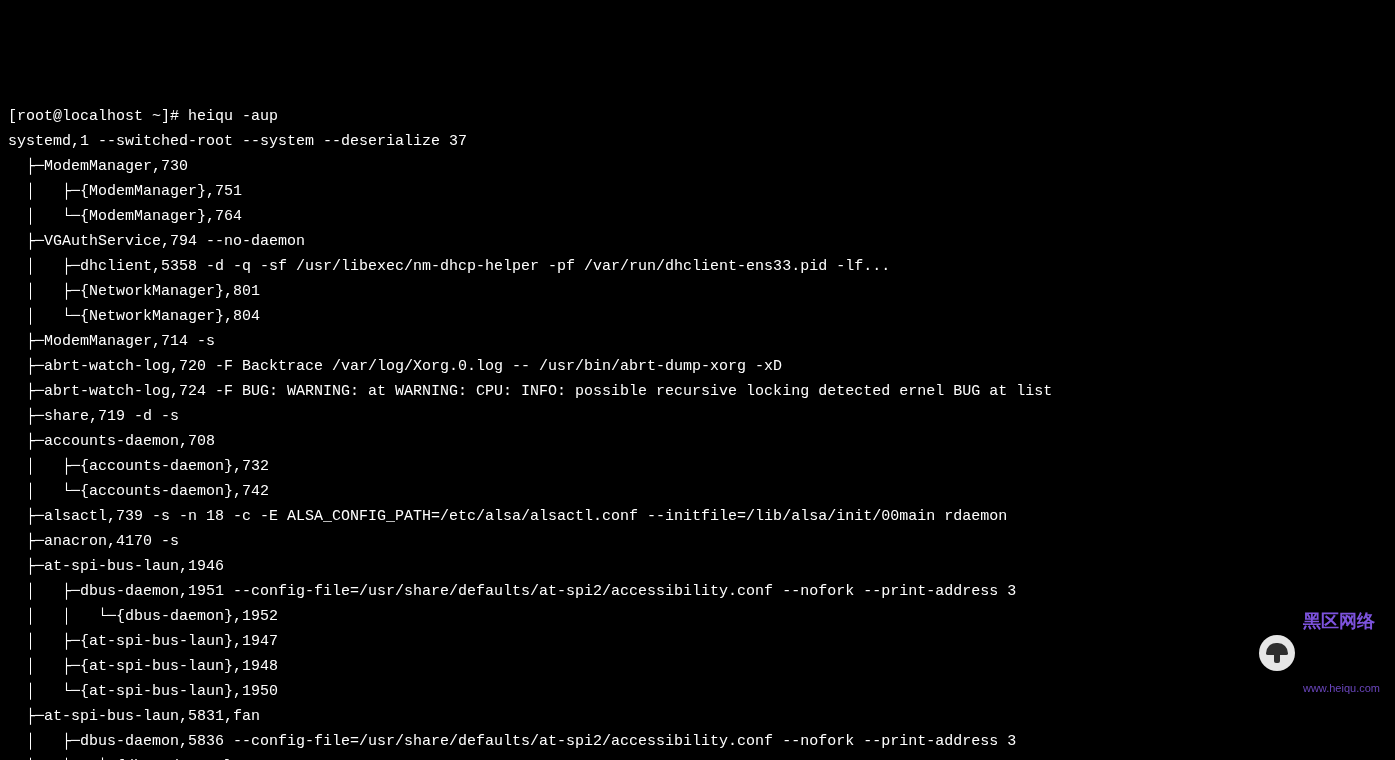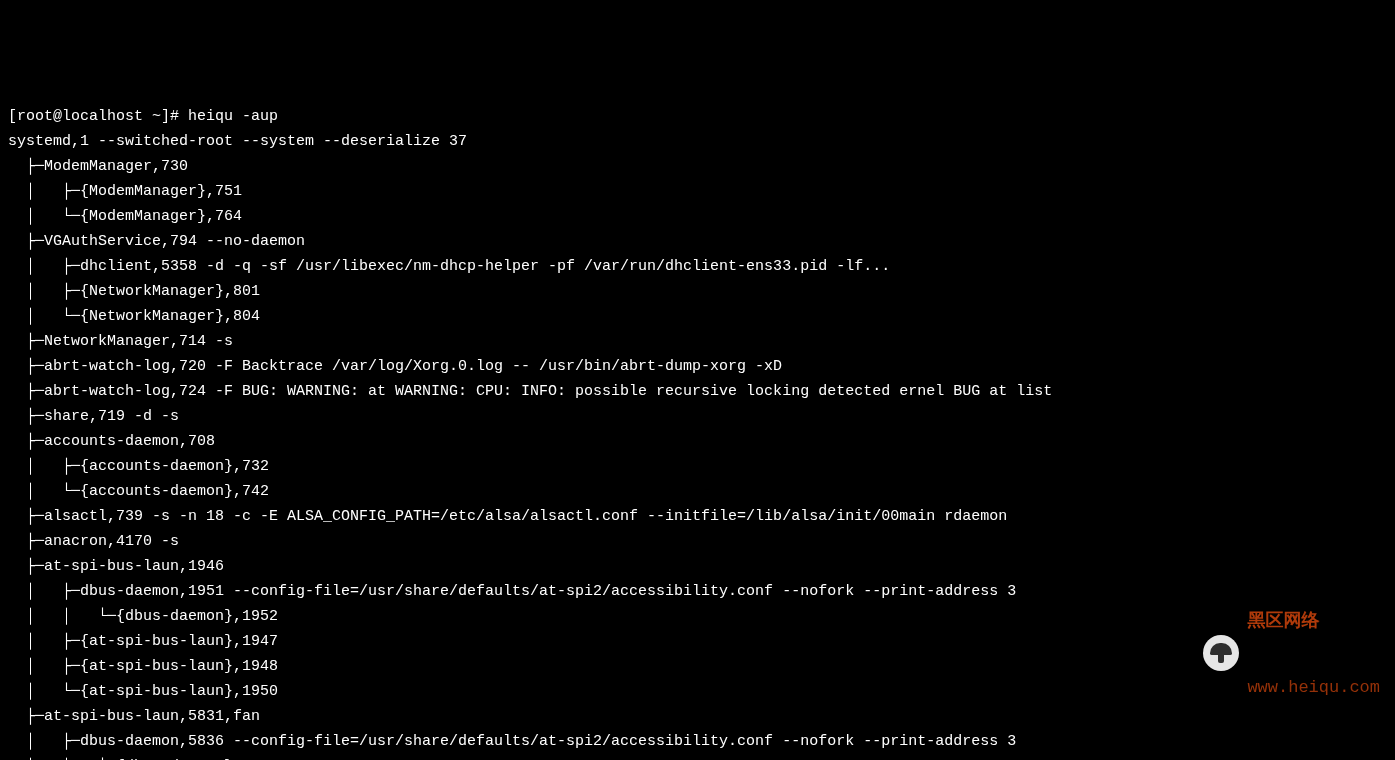--- a/index.html
+++ b/index.html
@@ -57,50 +57,50 @@
   .mushroom-stem {
     width: 6px;
     height: 10px;
     background: #333;
     position: absolute;
     bottom: 0;
     left: 8px;
     border-radius: 0 0 2px 2px;
   }
   .watermark-text {
-    color: #c2410c;
-    font-family: Liberation Mono, monospace;
+    color: #8b5cf6;
+    font-family: Liberation Sans, sans-serif;
   }
   .watermark-title {
     font-size: 18px;
     font-weight: bold;
     line-height: 20px;
   }
   .watermark-url {
-    font-size: 17px;
+    font-size: 11px;
     line-height: 14px;
     opacity: 0.85;
     text-align: right;
   }
 </style>
 </head>
 <body>
 
 
 
 <div class="terminal"><span>[root@localhost ~]# </span><span>heiqu -aup</span>
 <span>systemd,1 --switched-root --system --deserialize 37</span>
 <span>  ├─ModemManager,730</span>
 <span>  │   ├─{ModemManager},751</span>
 <span>  │   └─{ModemManager},764</span>
 <span>  ├─VGAuthService,794 --no-daemon</span>
 <span>  │   ├─dhclient,5358 -d -q -sf /usr/libexec/nm-dhcp-helper -pf /var/run/dhclient-ens33.pid -lf...</span>
 <span>  │   ├─{NetworkManager},801</span>
 <span>  │   └─{NetworkManager},804</span>
-<span>  ├─NetworkManager,714 -s</span>
+<span>  ├─ModemManager,714 -s</span>
 <span>  ├─abrt-watch-log,720 -F Backtrace /var/log/Xorg.0.log -- /usr/bin/abrt-dump-xorg -xD</span>
 <span>  ├─abrt-watch-log,724 -F BUG: WARNING: at WARNING: CPU: INFO: possible recursive locking detected ernel BUG at list</span>
 <span>  ├─share,719 -d -s</span>
 <span>  ├─accounts-daemon,708</span>
 <span>  │   ├─{accounts-daemon},732</span>
 <span>  │   └─{accounts-daemon},742</span>
 <span>  ├─alsactl,739 -s -n 18 -c -E ALSA_CONFIG_PATH=/etc/alsa/alsactl.conf --initfile=/lib/alsa/init/00main rdaemon</span>
 <span>  ├─anacron,4170 -s</span>
 <span>  ├─at-spi-bus-laun,1946</span>
 <span>  │   ├─dbus-daemon,1951 --config-file=/usr/share/defaults/at-spi2/accessibility.conf --nofork --print-address 3</span>

